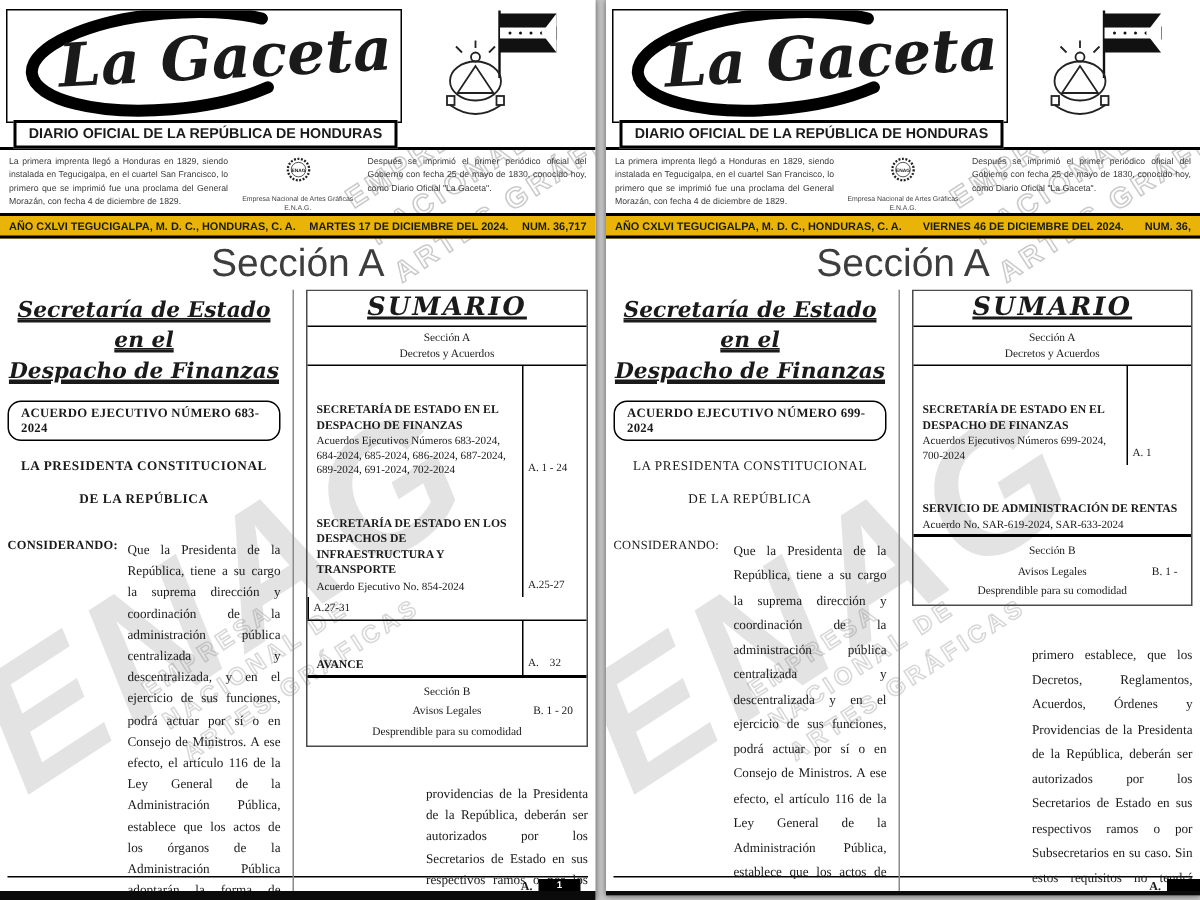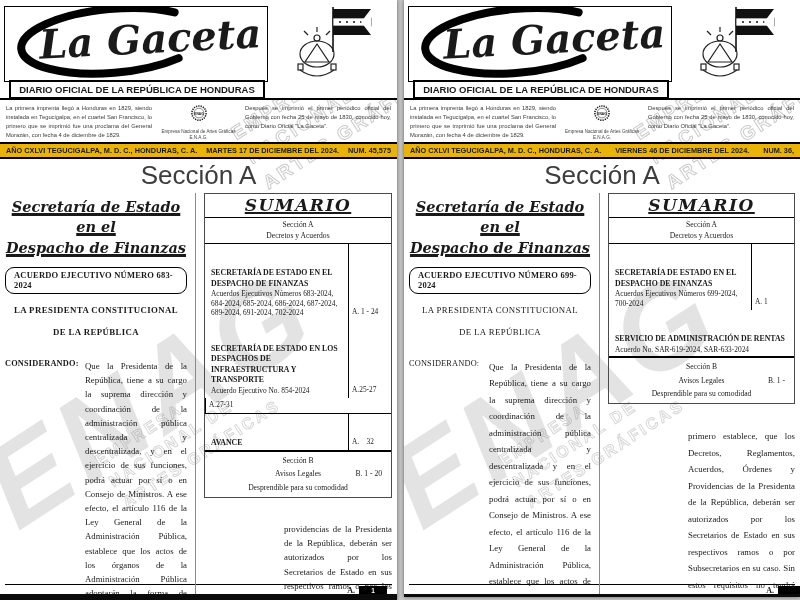--- a/index.html
+++ b/index.html
@@ -149,21 +149,21 @@
           </svg>
           <div class="emblem-cap">Empresa Nacional de Artes Gráficas</div>
           <div class="emblem-cap">E.N.A.G.</div>
         </div>
         <div class="note">Después se imprimió el primer periódico oficial del Gobierno con fecha 25 de mayo de 1830, conocido hoy, como Diario Oficial "La Gaceta".</div>
       </div>
 
       <div class="datebar">
         <span>AÑO CXLVI  TEGUCIGALPA, M. D. C., HONDURAS, C. A.</span>
         <span>MARTES 17 DE DICIEMBRE DEL 2024.</span>
-        <span>NUM. 45,575</span>
+        <span>NUM. 36,717</span>
       </div>
 
       <div class="section-a">Sección A</div>
 
       <div class="content">
         <div class="colA">
           <div class="dept">
             <span>Secretaría de Estado en el</span><br>
             <span>Despacho de Finanzas</span>
           </div>

